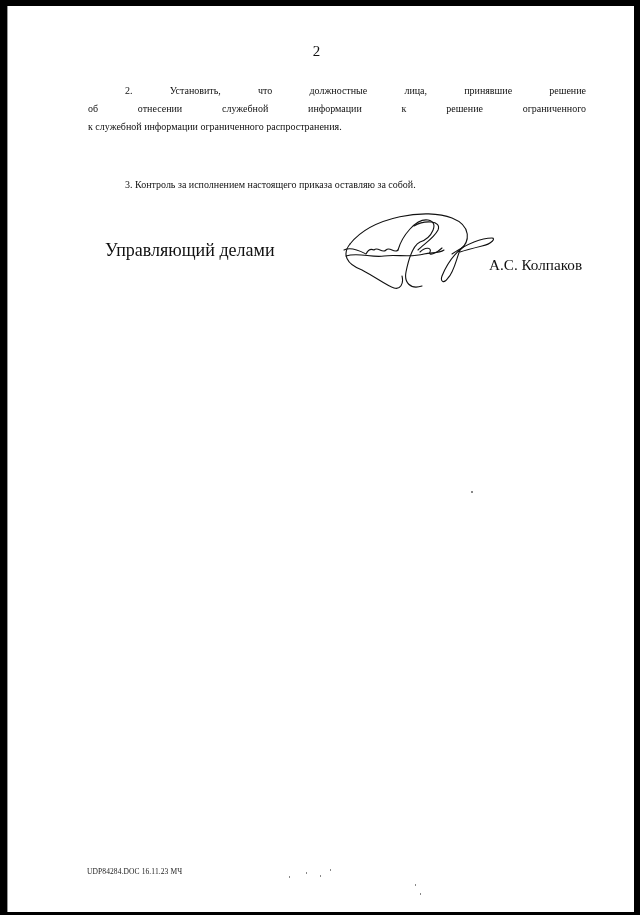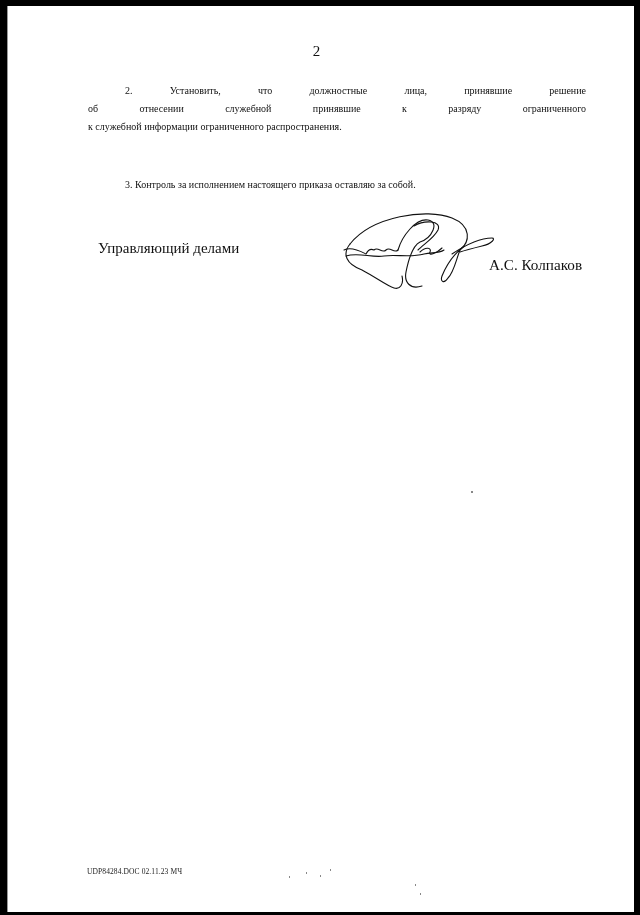--- a/index.html
+++ b/index.html
@@ -62,23 +62,23 @@
     .jline.noindent { text-indent: 0; }
     .signature-block {
       position: absolute;
       top: 200px;
       left: 0;
       width: 627px;
       height: 90px;
     }
     .sign-position {
       position: absolute;
-      left: 91px;
+      left: 98px;
       top: 34px;
-      font-size: 15px;
+      font-size: 18px;
     }
     .sign-name {
       position: absolute;
       left: 482px;
       top: 31px;
       font-size: 15.2px;
       margin-top: 19px;
     }
     .signature-svg {
       position: absolute;
@@ -112,21 +112,21 @@
 <div class="scan">
   <div class="page">
 
     <div class="edge-line" style="left:0;top:0;width:1px;height:906px;"></div>
 
     <div class="page-number">2</div>
 
     <div class="body-text">
       <div>
         <span class="jline first">2. Установить, что должностные лица, принявшие решение</span>
-        <span class="jline noindent">об отнесении служебной принявшие к разряду ограниченного</span>
+        <span class="jline noindent">об отнесении служебной информации к решение ограниченного</span>
         <span class="jline noindent last">к служебной информации ограниченного распространения.</span>
       </div>
       <p class="para nojust">3. Контроль за исполнением настоящего приказа оставляю за собой.</p>
     </div>
 
     <div class="signature-block">
       <div class="sign-position">Управляющий делами</div>
 
       <svg class="signature-svg" viewBox="0 0 165 85" xmlns="http://www.w3.org/2000/svg">
         <g fill="none" stroke="#111" stroke-width="1.1" stroke-linecap="round" stroke-linejoin="round">
@@ -143,21 +143,21 @@
           <path d="M88 46 C 94 40, 100 42, 98 46 C 96 50, 104 48, 110 42"></path>
 
           <path d="M128 44 C 124 54, 122 66, 116 72 C 112 78, 108 76, 110 70 C 114 60, 122 48, 132 40"></path>
           <path d="M120 48 C 132 40, 148 32, 160 32 C 164 32, 160 38, 150 40 C 142 42, 134 44, 128 46"></path>
         </g>
       </svg>
 
       <div class="sign-name">А.С. Колпаков</div>
     </div>
 
-    <div class="footer-code">UDP84284.DOC   02.11.23  МЧ</div>
+    <div class="footer-code">UDP84284.DOC   16.11.23  МЧ</div>
 
     <div class="speck" style="left:464px;top:485px;"></div>
     <div class="speck" style="left:299px;top:866px;width:1px;"></div>
     <div class="speck" style="left:313px;top:869px;width:1px;"></div>
     <div class="speck" style="left:323px;top:863px;width:1px;"></div>
     <div class="speck" style="left:408px;top:878px;width:1px;"></div>
     <div class="speck" style="left:413px;top:887px;width:1px;"></div>
     <div class="speck" style="left:282px;top:870px;width:1px;"></div>
   </div>
 </div>

